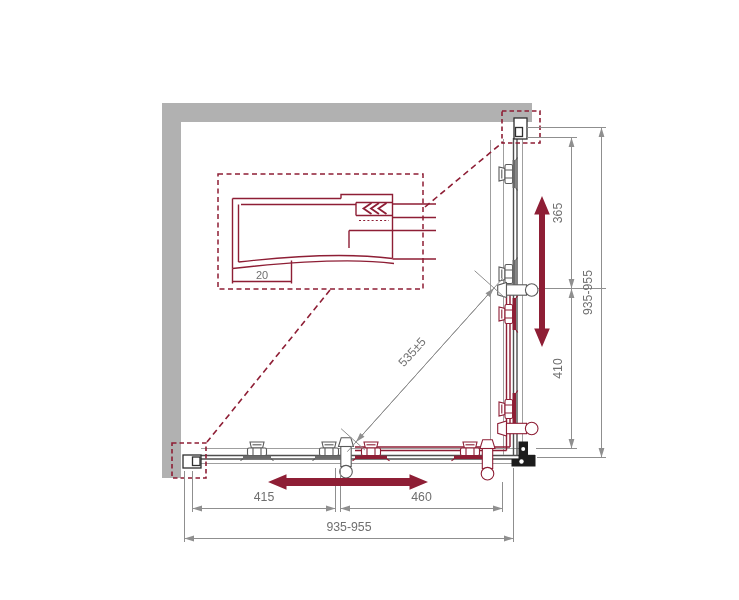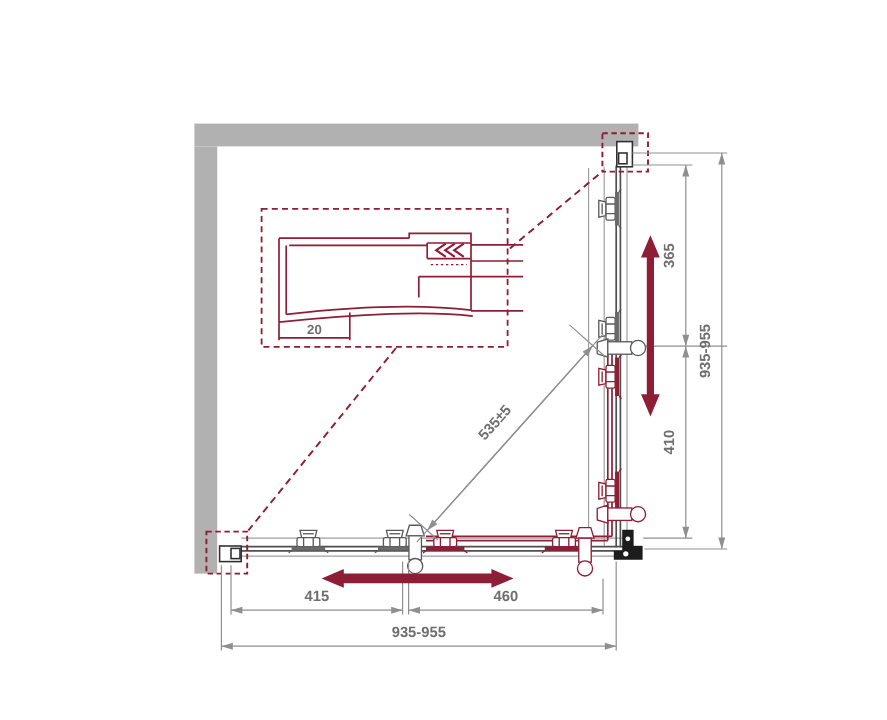--- a/index.html
+++ b/index.html
@@ -1,16 +1,16 @@
 <!DOCTYPE html>
 <html style="--wall: #b1b1b1; --accent: #8e1e35; --line: #9f9f9f; --dark: #4f4f4f; --dim: #8f8f8f; --text: #6f6f6f; --black: #1c1c1c;"><head>
 <meta charset="utf-8">
 <style>
   html,body{margin:0;padding:0;background:#fff;}
-  .stage{position:relative;width:739px;height:600px;background:#fff;overflow:hidden;font-weight:bold;}
+  .stage{position:relative;width:739px;height:600px;background:#fff;overflow:hidden;}
   svg text{font-family:"Liberation Sans","DejaVu Sans",sans-serif;font-size:12.3px;fill:var(--text);}
   svg text.t-sm{font-size:11px;}
   .wallrect{fill:var(--wall);}
   .lg{stroke:var(--line);stroke-width:1;fill:none;}
   .dk{stroke:var(--dark);stroke-width:1.4;fill:none;}
   .rd{stroke:var(--accent);stroke-width:1.4;fill:none;}
   .rd-thick{stroke-width:1.8;}
   .rd-dot{stroke:var(--accent);stroke-width:1.2;fill:none;stroke-dasharray:2 2.2;}
   .dims{stroke:var(--dim);stroke-width:1;fill:none;}
   .arrfill{fill:var(--dim);}

